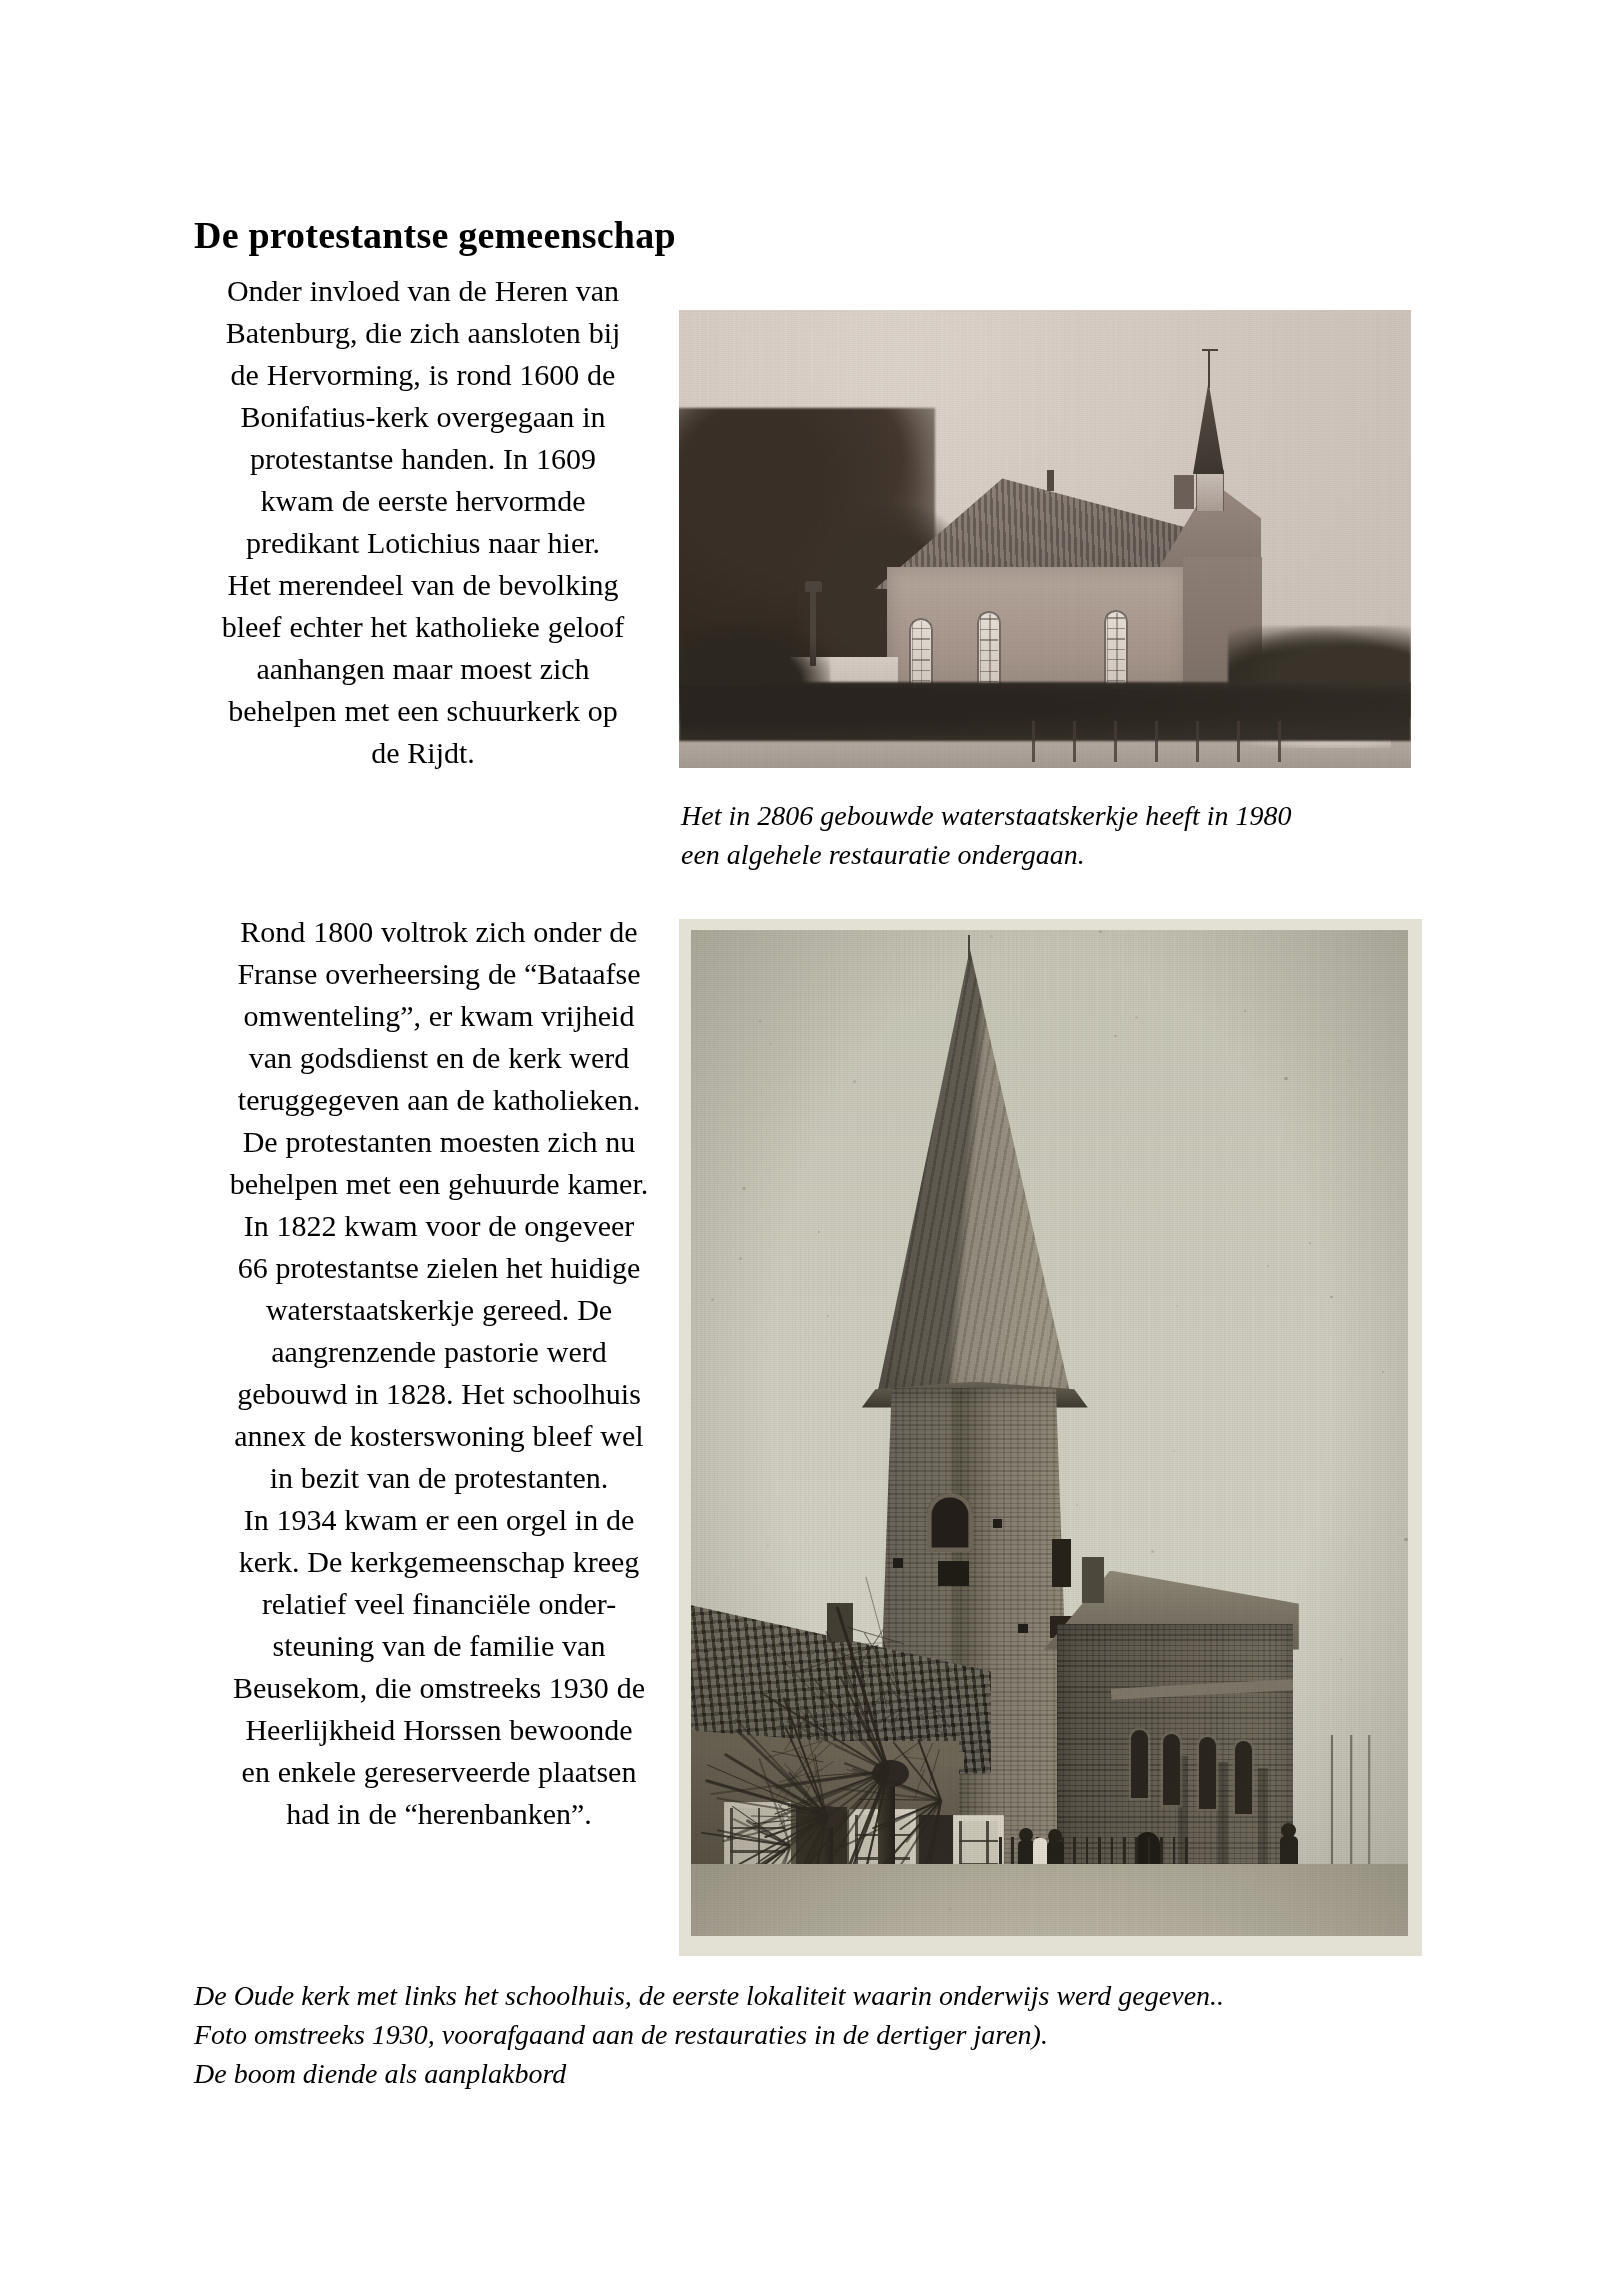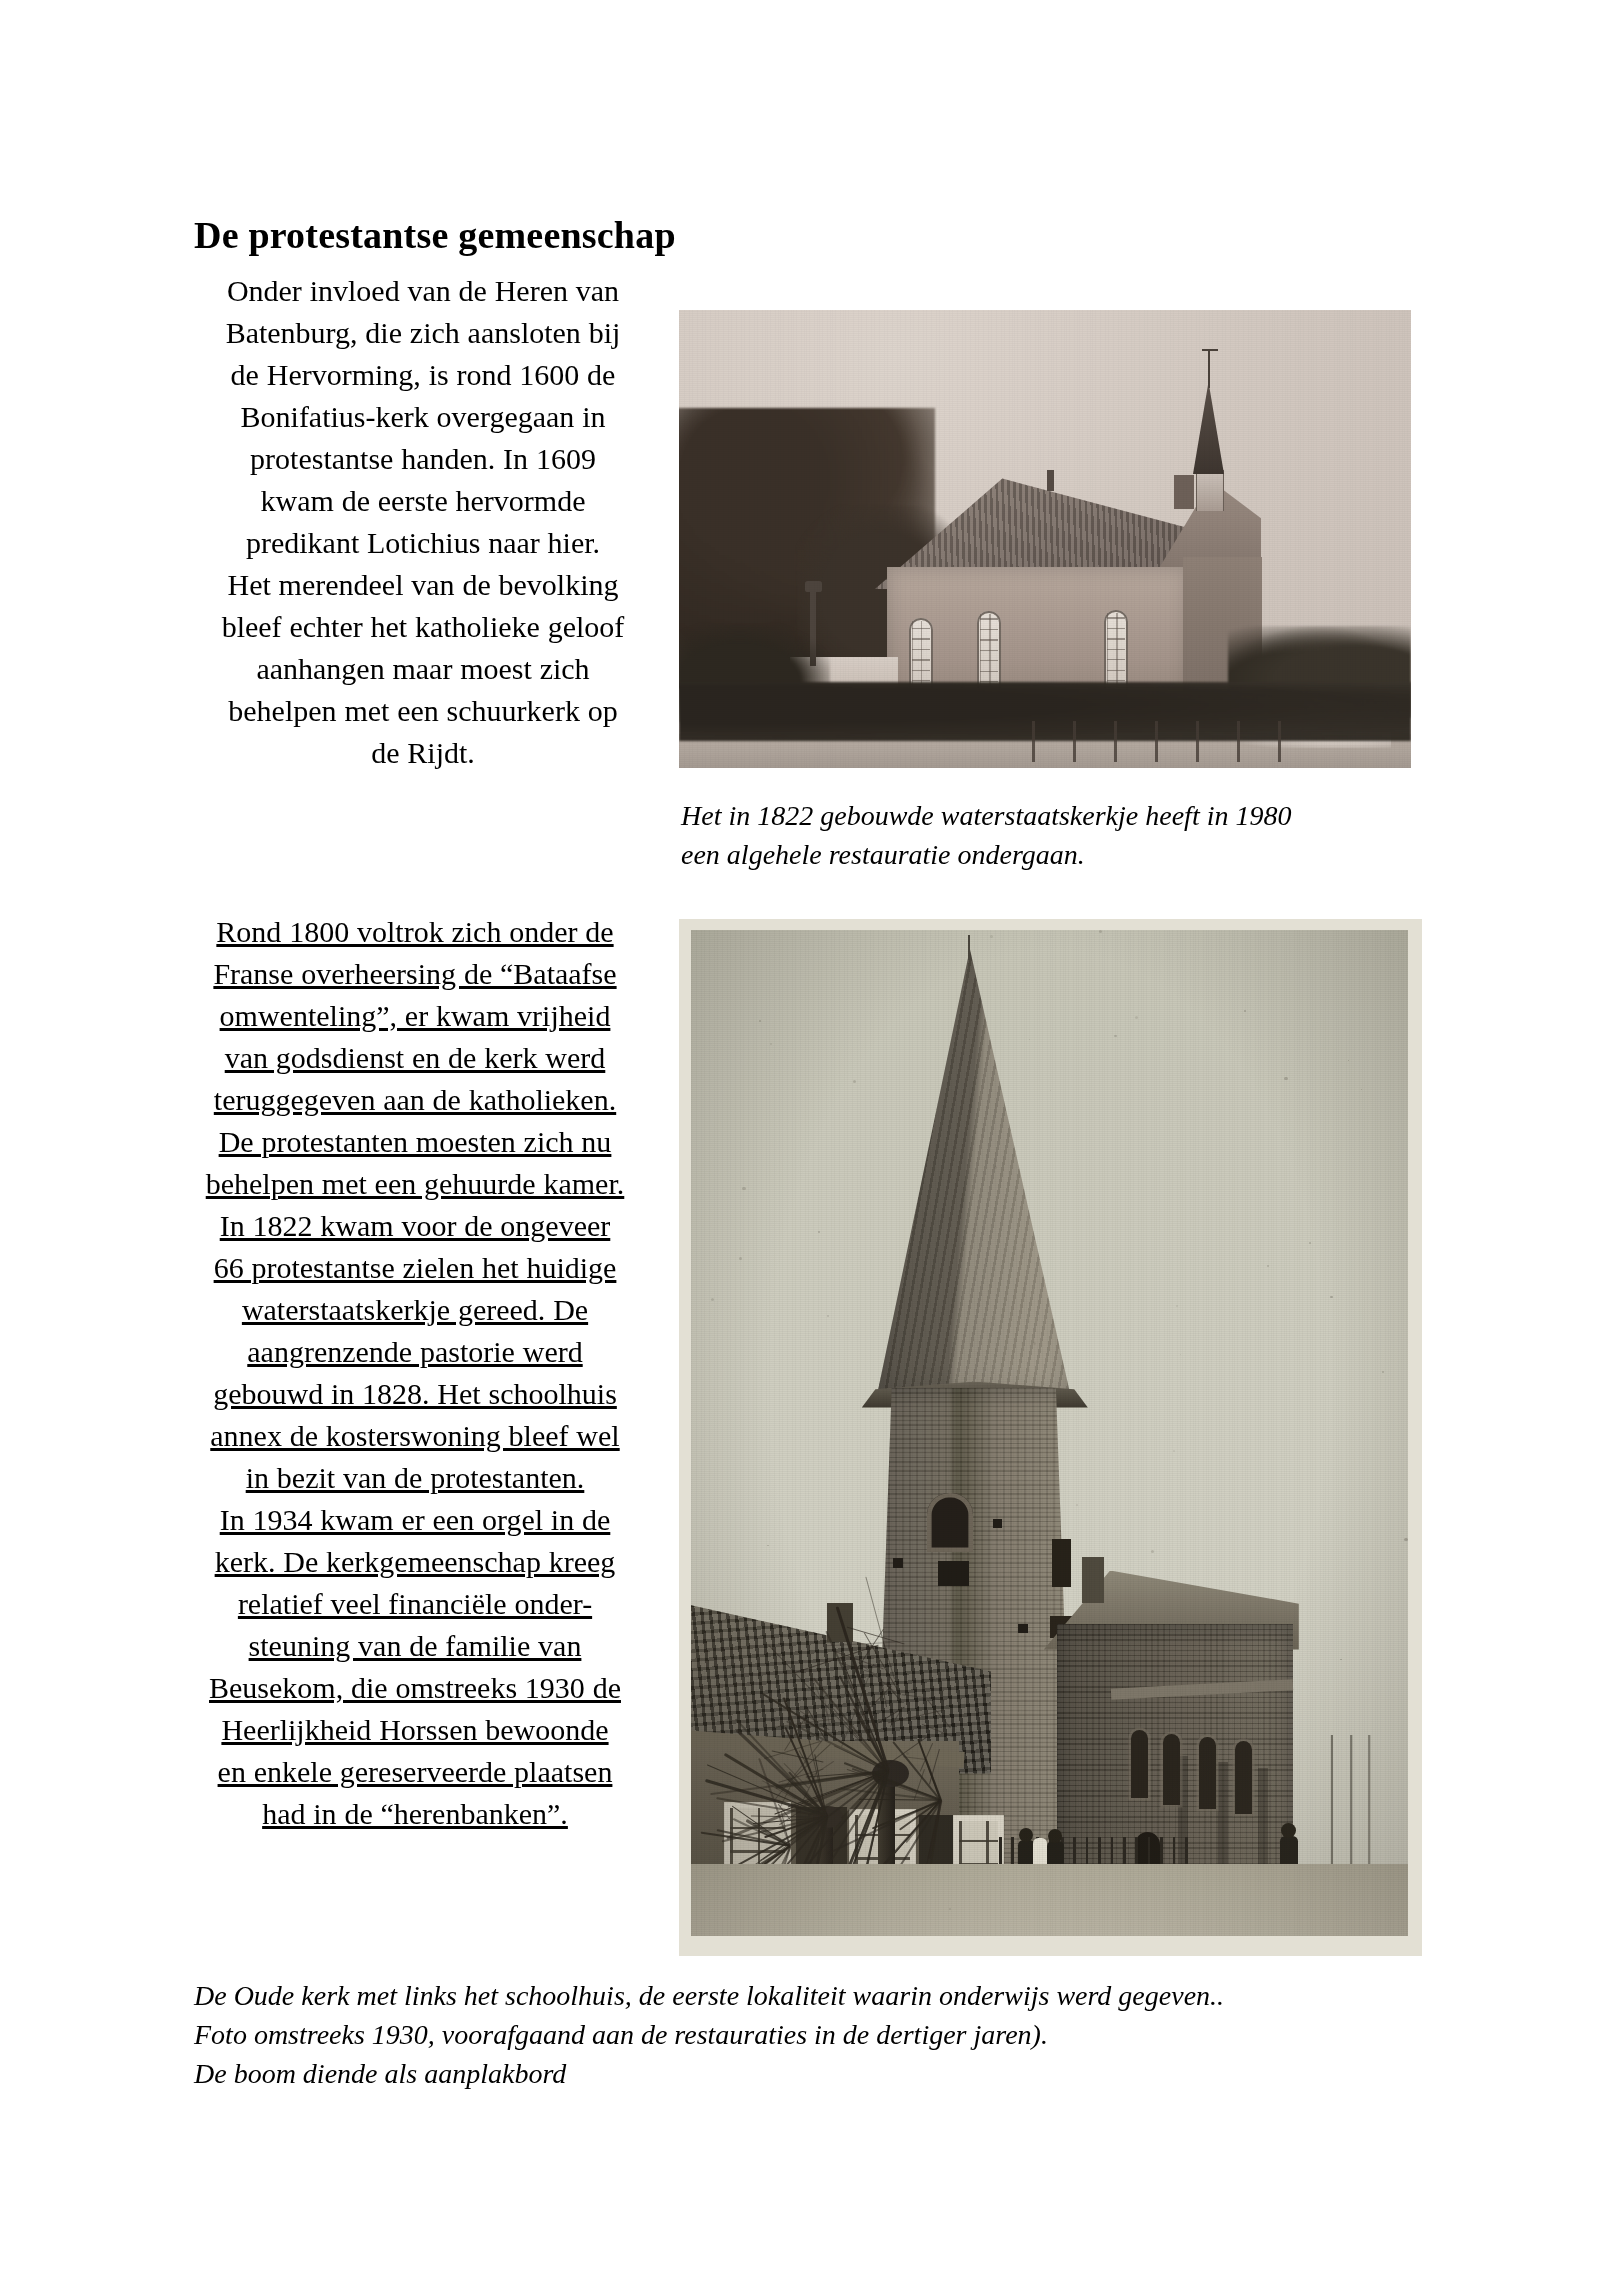--- a/index.html
+++ b/index.html
@@ -43,24 +43,23 @@
     text-align: center;
     white-space: pre-line;
     word-spacing: 0.3px;
   }
   #para-1 {
     left: 194px;
     top: 270px;
     width: 458px;
   }
   #para-2 {
-    left: 186px;
+    left: 210px;
     top: 911px;
     width: 458px;
-    text-decoration: underline;
   }
 
   
   .photo {
     position: absolute;
     overflow: hidden;
   }
 
   #photo-1 {
     left: 679px;
@@ -663,21 +662,21 @@
       <div class="p1-bushleft"></div>
       <div class="p1-bushright"></div>
       <div class="p1-ground"></div>
       <div class="p1-path"></div>
       <div class="p1-hedge"></div>
       <div class="p1-fence"></div>
       <div class="p1-grain"></div>
     </div>
   </div>
 
-  <div class="caption" id="caption-1">Het in 1822 gebouwde waterstaatskerkje heeft in 1980
+  <div class="caption" id="caption-1">Het in 2806 gebouwde waterstaatskerkje heeft in 1980
 een algehele restauratie ondergaan.</div>
 
   <div class="col-text" id="para-2">Rond 1800 voltrok zich onder de
 Franse overheersing de “Bataafse
 omwenteling”, er kwam vrijheid
 van godsdienst en de kerk werd
 teruggegeven aan de katholieken.
 De protestanten moesten zich nu
 behelpen met een gehuurde kamer.
 In 1822 kwam voor de ongeveer

